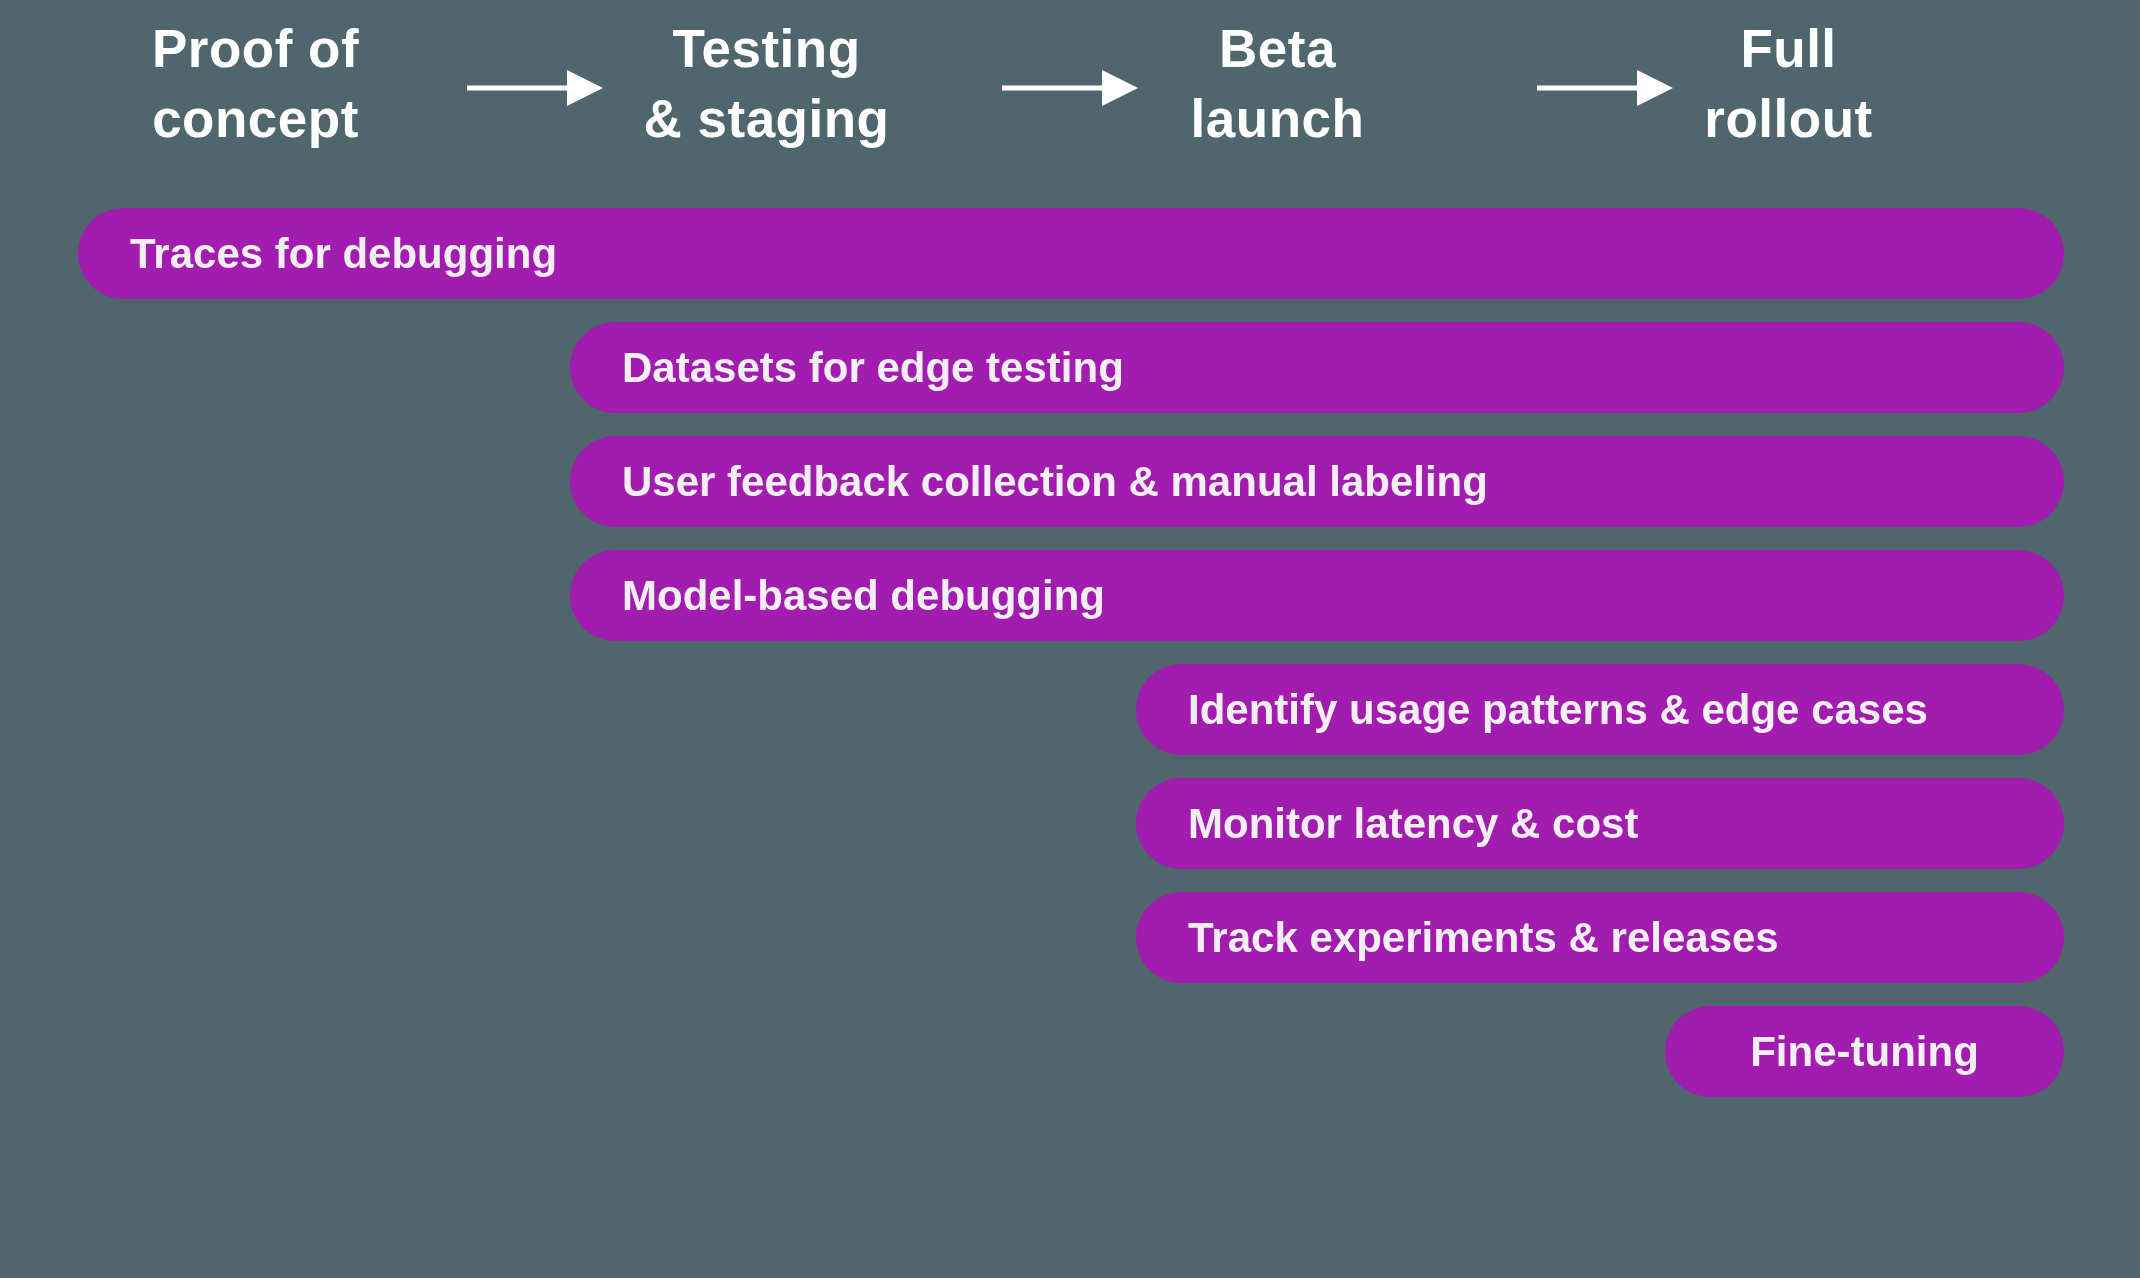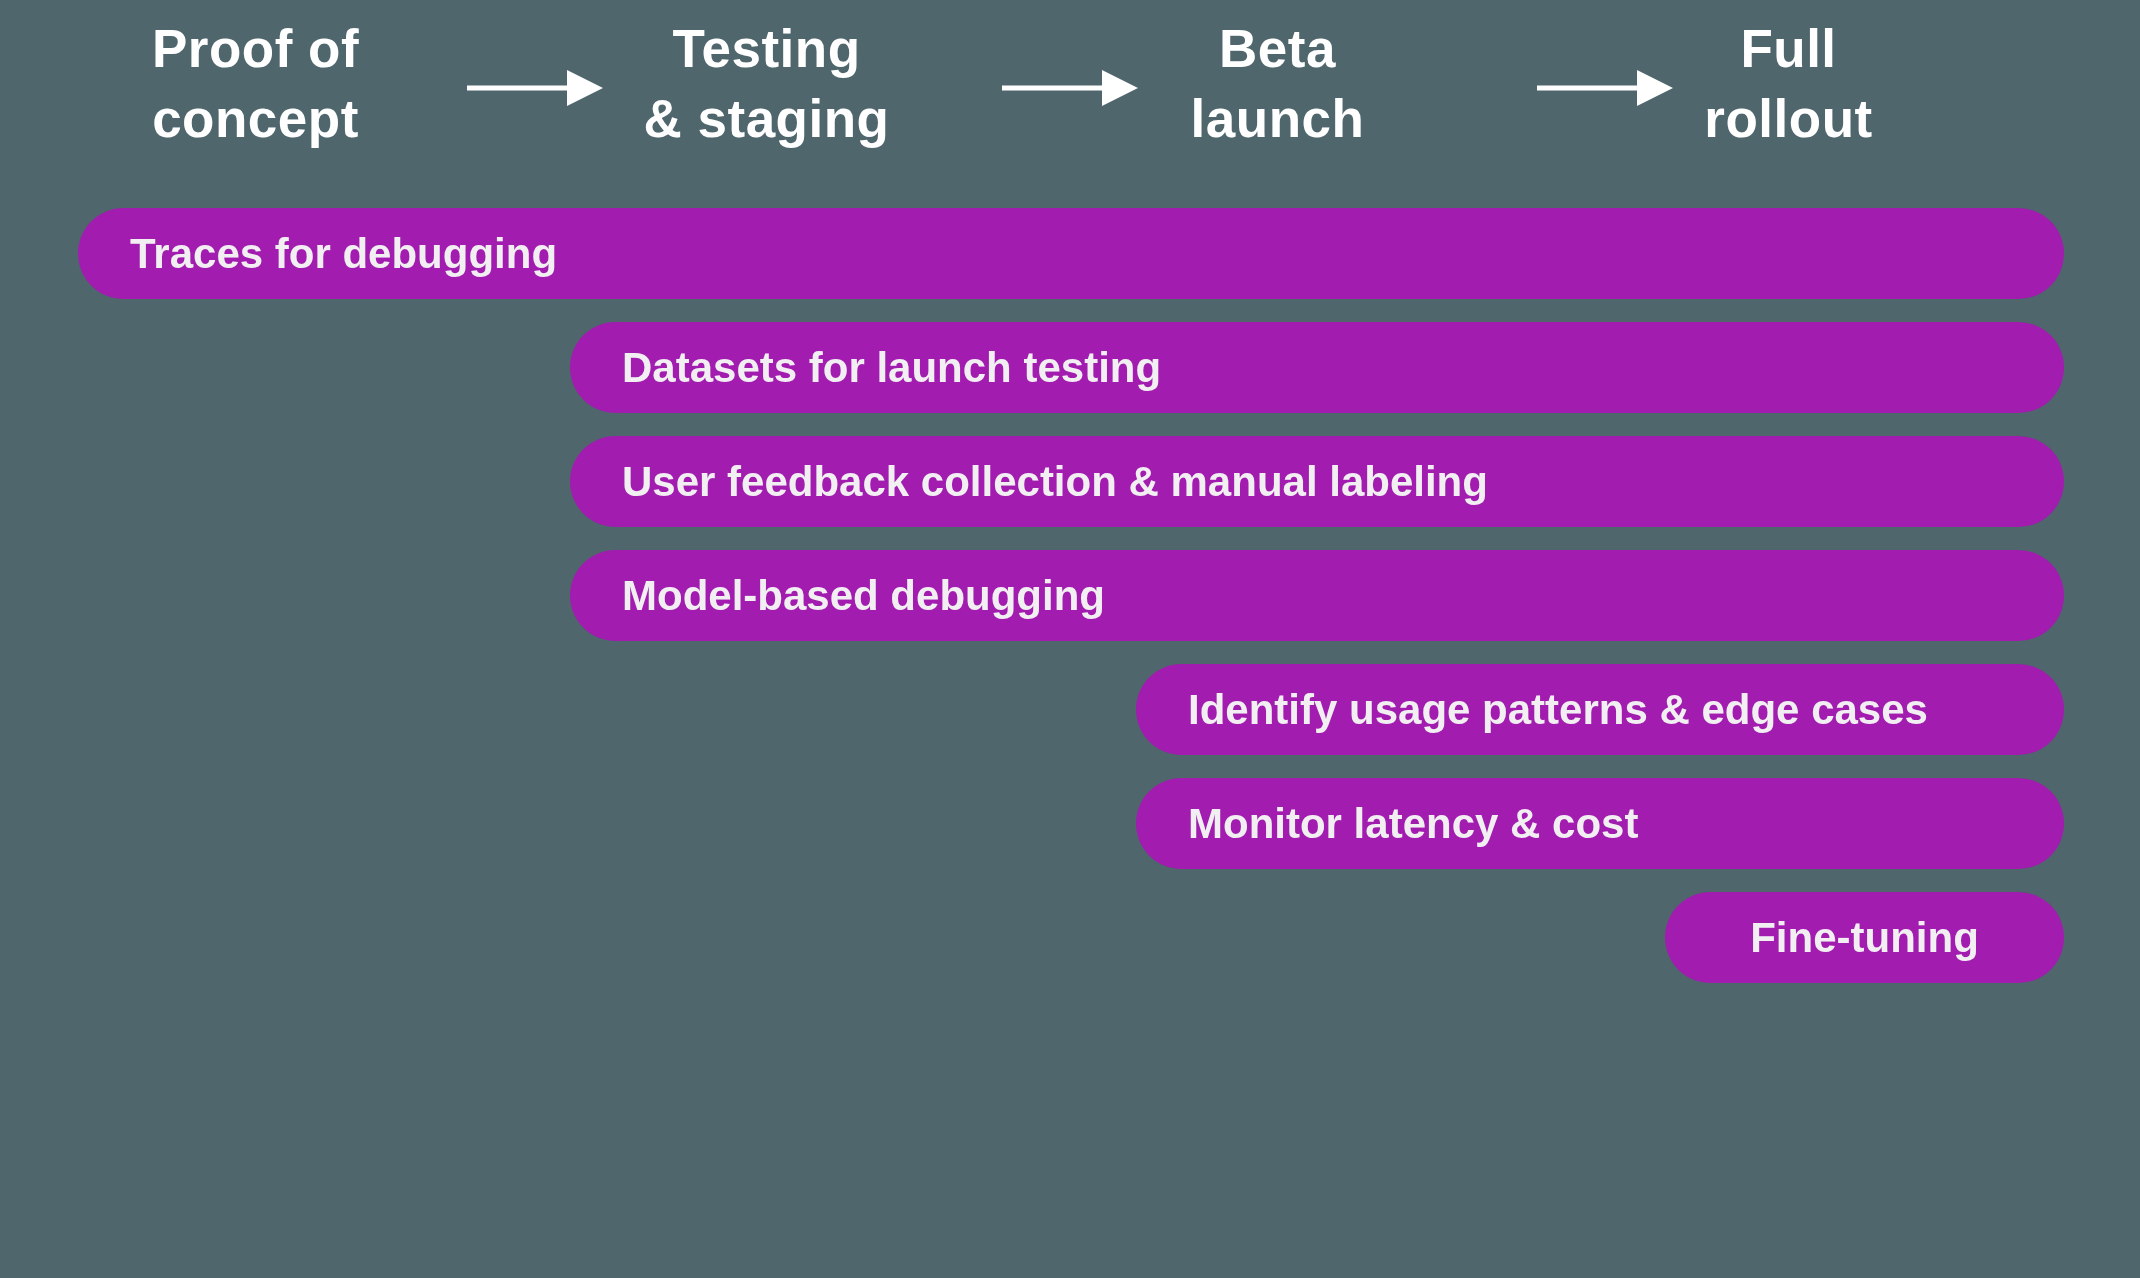--- a/index.html
+++ b/index.html
@@ -82,39 +82,42 @@
 rollout</div>
   </div>
 </div>
 <div class="bars" id="barList">
   <div class="bar s0">
     <span class="bar-label">Traces for debugging</span>
   </div>
 
 
   <div class="bar s1">
-    <span class="bar-label">Datasets for launch testing</span>
+    <span class="bar-label">Datasets for edge testing</span>
   </div>
 
   <div class="bar s1">
     <span class="bar-label">User feedback collection &amp; manual labeling</span>
   </div>
 
   <div class="bar s1">
     <span class="bar-label">Model-based debugging</span>
   </div>
 
   <div class="bar s2">
     <span class="bar-label">Identify usage patterns &amp; edge cases</span>
   </div>
 
   <div class="bar s2">
     <span class="bar-label">Monitor latency &amp; cost</span>
   </div>
 
+  <div class="bar s2">
+    <span class="bar-label">Track experiments &amp; releases</span>
+  </div>
 
   <div class="bar s3 center">
     <span class="bar-label">Fine-tuning</span>
   </div>
 </div>
 
   <svg class="arrow" viewBox="0 0 140 40" xmlns="http://www.w3.org/2000/svg" style="left: 465px;">
     <line x1="2" y1="20" x2="104" y2="20" stroke="#FFFFFF" stroke-width="5"></line>
     <polygon points="102,2 102,38 138,20" fill="#FFFFFF"></polygon>
   </svg>

